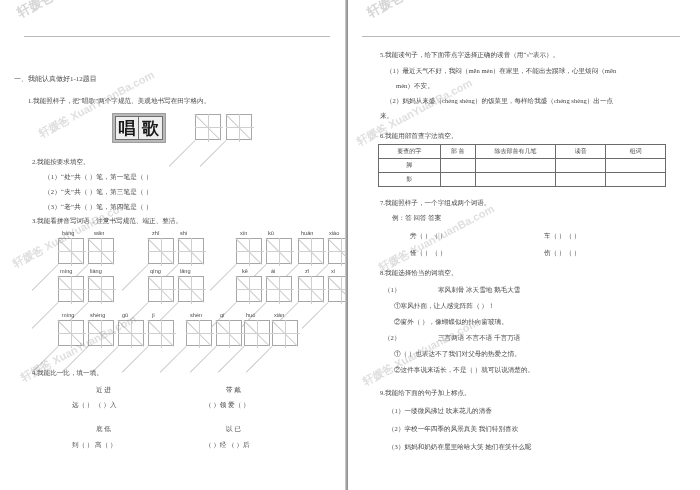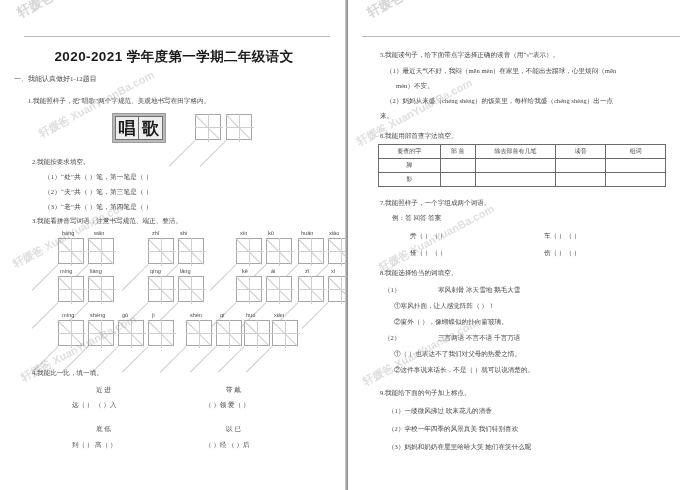--- a/index.html
+++ b/index.html
@@ -84,21 +84,20 @@
   .wm.sm{font-size:11px;color:rgba(130,130,130,.26);}
 </style>
 </head>
 <body>
 
 <div class="spread">
 
   <div class="page page-left">
     <div class="top-rule"></div>
 
-    <div class="title">2020-2021 学年度第一学期二年级语文</div>
 
     <div class="sec" style="left:14px;top:74px;">一、我能认真做好1-12题目</div>
 
     <div class="q" style="left:28px;top:96px;">1.我能照样子，把“唱歌”两个字规范、美观地书写在田字格内。</div>
 
     <div class="sample" style="left:112px;top:113px;">
       <div class="cell">唱</div>
       <div class="cell">歌</div>
     </div>
     <div class="tzg" style="left:195px;top:114px;">

